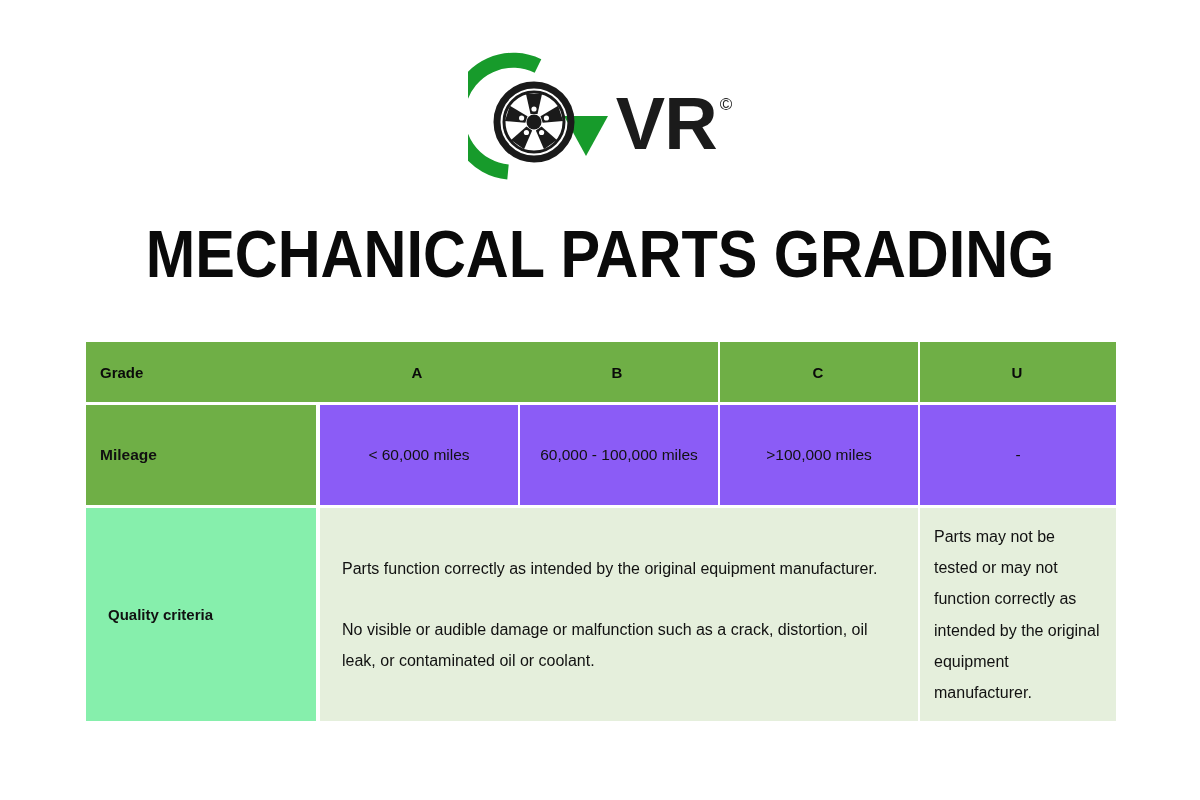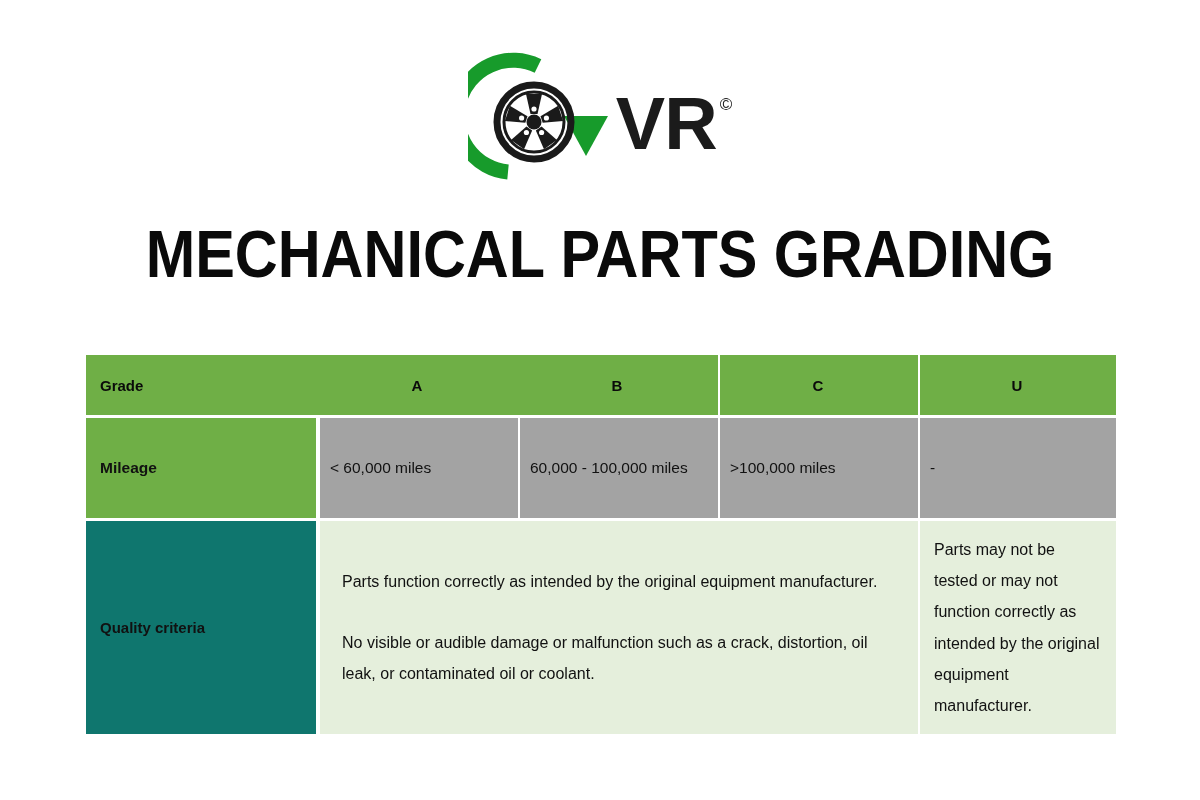--- a/index.html
+++ b/index.html
@@ -99,21 +99,21 @@
     color: #0a0a0a;
     transform: scaleX(0.90);
     transform-origin: center top;
     white-space: nowrap;
   }
 
   
   .grade-table {
     position: absolute;
     left: 86px;
-    top: 355px;
+    top: 342px;
     width: 1030px;
     border-collapse: separate;
     border-spacing: 0;
     table-layout: fixed;
   }
   .grade-table td {
     vertical-align: middle;
     padding: 0;
   }
 
@@ -140,22 +140,23 @@
   tr.row-header td.sep-left { border-left: 2px solid #ffffff; }
 
   
   tr.spacer td { height: 3px; background: #ffffff; padding: 0; }
 
   
   tr.row-mileage td {
     height: 100px;
     font-size: 15.5px;
     color: #111111;
+    text-align: center;
     line-height: 1.55;
-    background: #a3a3a3;
+    background: #8b5cf6;
     border-left: 2px solid #ffffff;
   }
   tr.row-mileage td.cell-rowlabel {
     background: #6FAF46;
     text-align: left;
     font-weight: bold;
     padding-left: 14px;
     border-left: none;
     border-right: 2px solid #ffffff;
   }
@@ -165,24 +166,24 @@
   tr.row-quality td {
     height: 213px;
     vertical-align: middle;
     background: #E5EFDC;
     font-size: 16px;
     color: #111111;
     line-height: 1.95;
     text-align: left;
   }
   tr.row-quality td.cell-rowlabel {
-    background: #0f766e;
+    background: #86efac;
     font-weight: bold;
     font-size: 15px;
-    padding-left: 14px;
+    padding-left: 22px;
     border-right: 2px solid #ffffff;
   }
   tr.row-quality td.cell-abc {
     padding: 0 18px 0 22px;
     border-left: 2px solid #ffffff;
   }
   tr.row-quality td.cell-u {
     padding: 0 14px 0 14px;
     border-left: 2px solid #ffffff;
     line-height: 1.95;

